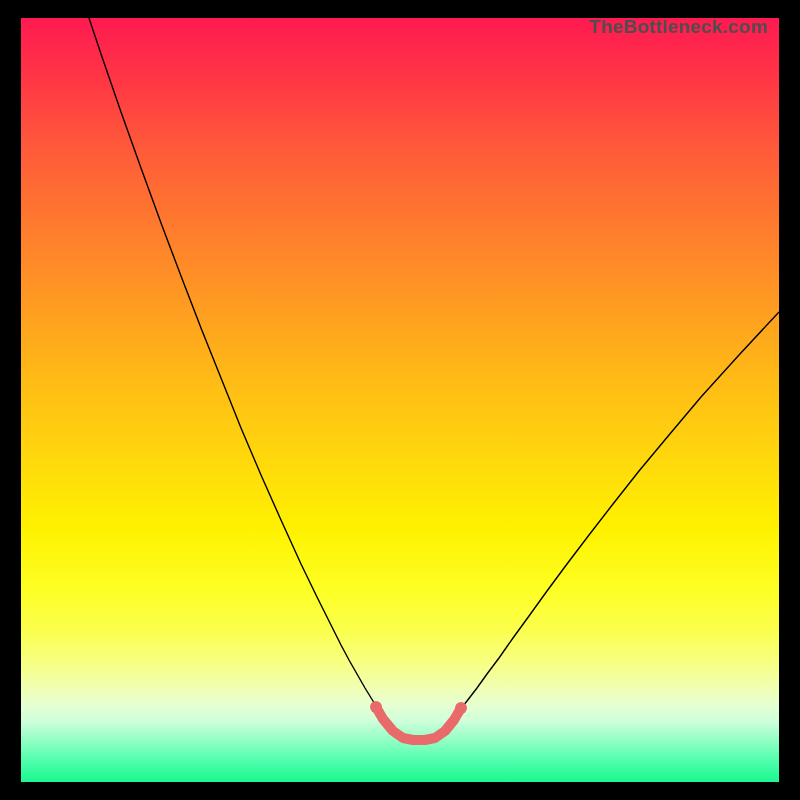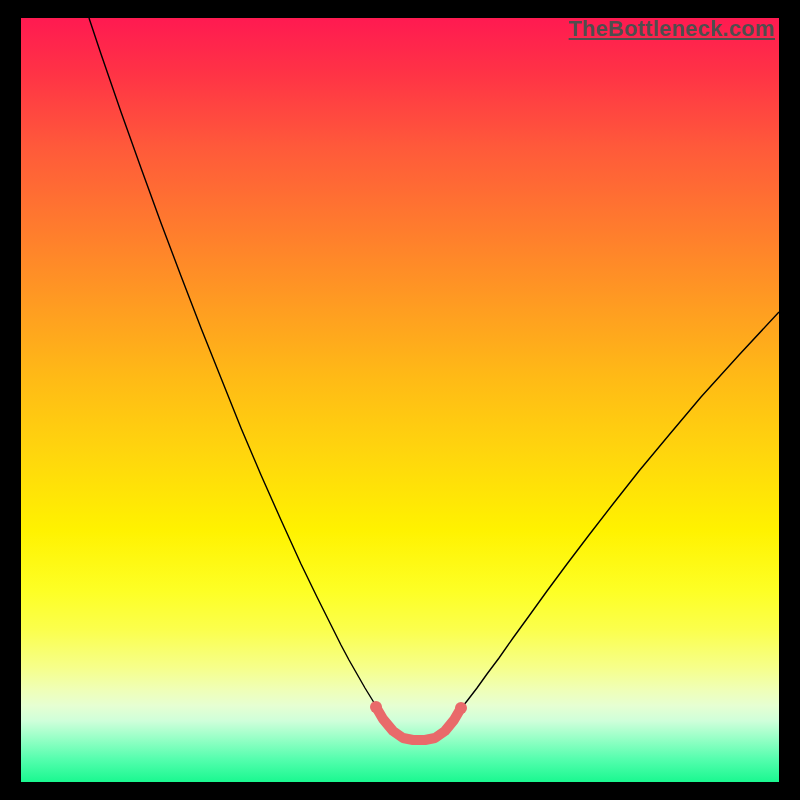--- a/index.html
+++ b/index.html
@@ -39,27 +39,26 @@
       #cfffda 92%,
       #9effc9 94%,
       #55feae 97%,
       #1af890 100%
     );
     overflow: hidden;
   }
   .watermark {
     position: absolute;
     top: -2px;
-    right: 4px;
+    right: 11px;
     color: #4e4e4e;
-    font-size: 22px;
+    font-size: 19px;
     font-weight: 600;
     letter-spacing: 0.2px;
     user-select: none;
-    text-decoration: underline;
   }
   svg.plot {
     position: absolute;
     left: 0;
     top: 0;
     width: 758px;
     height: 764px;
   }
 </style>
 </head>

